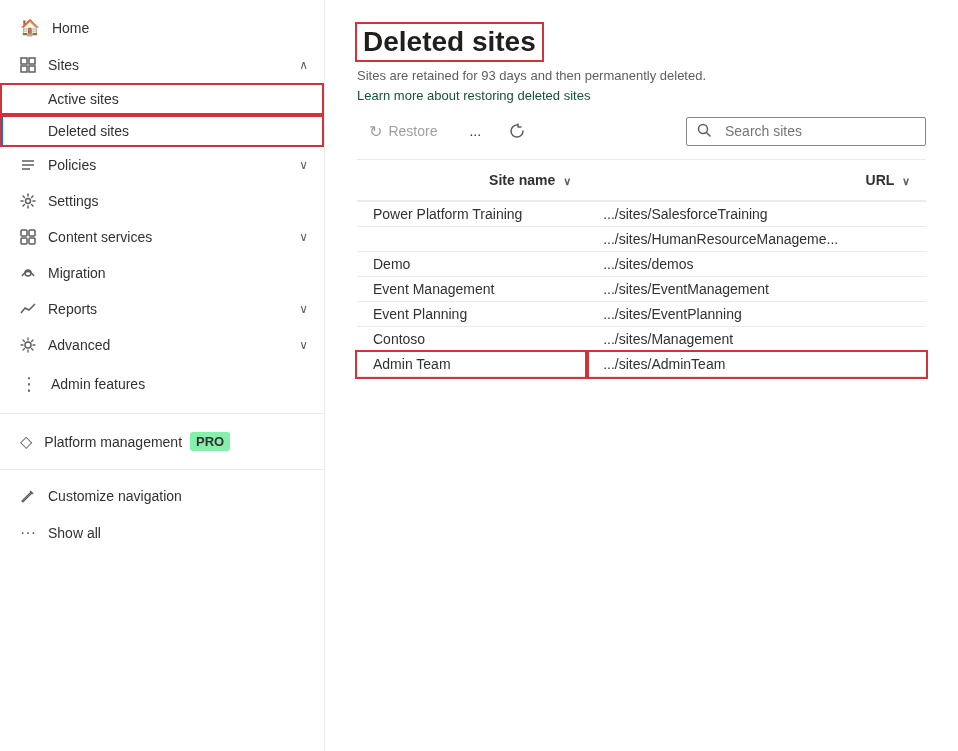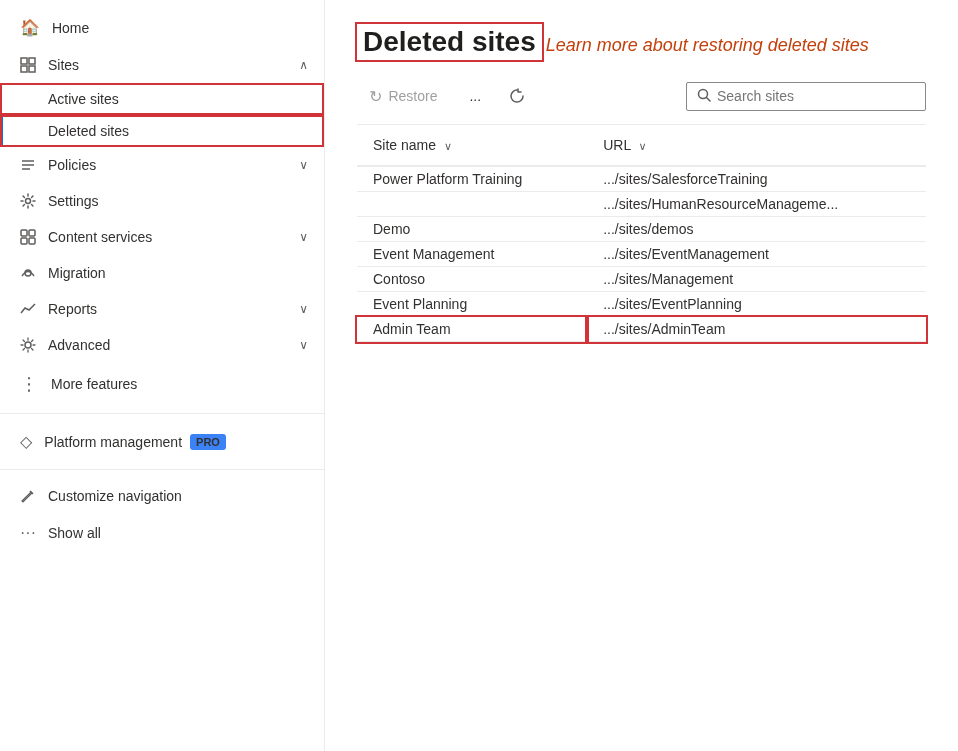--- a/index.html
+++ b/index.html
@@ -37,23 +37,23 @@
     }
     .sidebar-sub-item.active-sub {
       border-left: 3px solid #0078d4;
       padding-left: 45px;
       font-weight: 500;
       outline: 2px solid #d13438;
       outline-offset: -2px;
     }
     .sidebar-divider { border: none; border-top: 1px solid #edebe9; margin: 8px 0; }
     .pro-badge {
-      background: #3b82f6;
-      color: #323130;
-      font-size: 11px;
+      background: #86efac;
+      color: #323130;
+      font-size: 13px;
       font-weight: 600;
       padding: 2px 6px;
       border-radius: 3px;
       margin-left: 8px;
     }
     .active-sites-outline { outline: 2px solid #d13438; outline-offset: -2px; }
 
     
     .main {
       flex: 1;
@@ -75,25 +75,24 @@
       outline: 2px solid #d13438;
       display: inline-block;
       padding: 2px 6px;
     }
     .subtitle {
       font-size: 13px;
       color: #605e5c;
       margin-bottom: 4px;
     }
     .learn-more-link {
-      color: #c2410c;
+      color: #14532d;
       text-decoration: none;
-      font-size: 18px;
-      cursor: pointer;
-      font-style: italic;
+      font-size: 13px;
+      cursor: pointer;
     }
 
     
     .toolbar {
       display: flex;
       align-items: center;
       padding: 12px 0;
       border-bottom: 1px solid #edebe9;
       margin-bottom: 0;
       gap: 8px;
@@ -115,43 +114,43 @@
       display: flex; align-items: center; justify-content: center;
       width: 32px; height: 32px; border: none; background: none;
       cursor: pointer; border-radius: 2px; color: #605e5c; font-size: 16px;
     }
     .search-box {
       display: flex;
       align-items: center;
       border: 1px solid #8a8886;
       border-radius: 2px;
       padding: 5px 10px;
-      gap: 6px;
+      gap: 14px;
       margin-left: auto;
       min-width: 240px;
       background: #fff;
     }
     .search-box input {
       border: none;
       outline: none;
       font-size: 14px;
       color: #323130;
       width: 100%;
     }
     .search-icon-inline { color: #605e5c; font-size: 14px; }
 
     
     .sites-table {
       width: 100%;
       border-collapse: collapse;
     }
     .sites-table th {
-      text-align: left;
+      text-align: right;
       padding: 12px 16px;
-      font-weight: 400;
+      font-weight: 700;
       font-size: 14px;
       color: #323130;
       border-bottom: 2px solid #edebe9;
       cursor: pointer;
       white-space: nowrap;
     }
     .sites-table td {
       padding: 4px 16px;
       font-size: 14px;
       color: #323130;
@@ -255,21 +254,21 @@
             <circle cx="8" cy="8" r="3" stroke="#605e5c" stroke-width="1.5"></circle>
             <path d="M8 1v2M8 13v2M1 8h2M13 8h2M3.05 3.05l1.41 1.41M11.54 11.54l1.41 1.41M3.05 12.95l1.41-1.41M11.54 4.46l1.41-1.41" stroke="#605e5c" stroke-width="1.3" stroke-linecap="round"></path>
           </svg>
       </span>
       <span>Advanced</span>
       <span class="chevron">∨</span>
     </div>
 
     <div class="sidebar-item">
       <span class="icon" style="font-size:18px; letter-spacing:1px;">⋮</span>
-      <span>More features</span>
+      <span>Admin features</span>
     </div>
 
     <hr class="sidebar-divider">
 
     <div class="sidebar-item">
       <span class="icon">◇</span>
       <span>Platform management</span>
       <span class="pro-badge">PRO</span>
     </div>
 
@@ -290,20 +289,21 @@
       <span>Show all</span>
     </div>
   </div>
 </nav>
 
 <main class="main">
   <div class="main-content">
     
     <h1 class="page-title">Deleted sites</h1>
 
+    <p class="subtitle">Sites are retained for 93 days and then permanently deleted.</p>
     <a class="learn-more-link">Learn more about restoring deleted sites</a>
 
     
     <div class="toolbar">
       <button class="toolbar-btn disabled">
         <span style="font-size:16px; transform: scaleX(-1); display:inline-block;">↺</span>
         <span>Restore</span>
       </button>
       <button class="toolbar-btn">
         <span>...</span>
@@ -350,26 +350,26 @@
           </tr>
           <tr>
             <td>Demo</td>
             <td>.../sites/demos</td>
           </tr>
           <tr>
             <td>Event Management</td>
             <td>.../sites/EventManagement</td>
           </tr>
           <tr>
+            <td>Event Planning</td>
+            <td>.../sites/EventPlanning</td>
+          </tr>
+          <tr>
             <td>Contoso</td>
             <td>.../sites/Management</td>
-          </tr>
-          <tr>
-            <td>Event Planning</td>
-            <td>.../sites/EventPlanning</td>
           </tr>
           <tr style="outline: rgb(209, 52, 56) solid 2px;">
             <td style="outline: rgb(209, 52, 56) solid 2px;">Admin Team</td>
             <td style="outline: rgb(209, 52, 56) solid 2px;">.../sites/AdminTeam</td>
           </tr>
         </tbody>
     </table>
   </div>
 </main>
 

